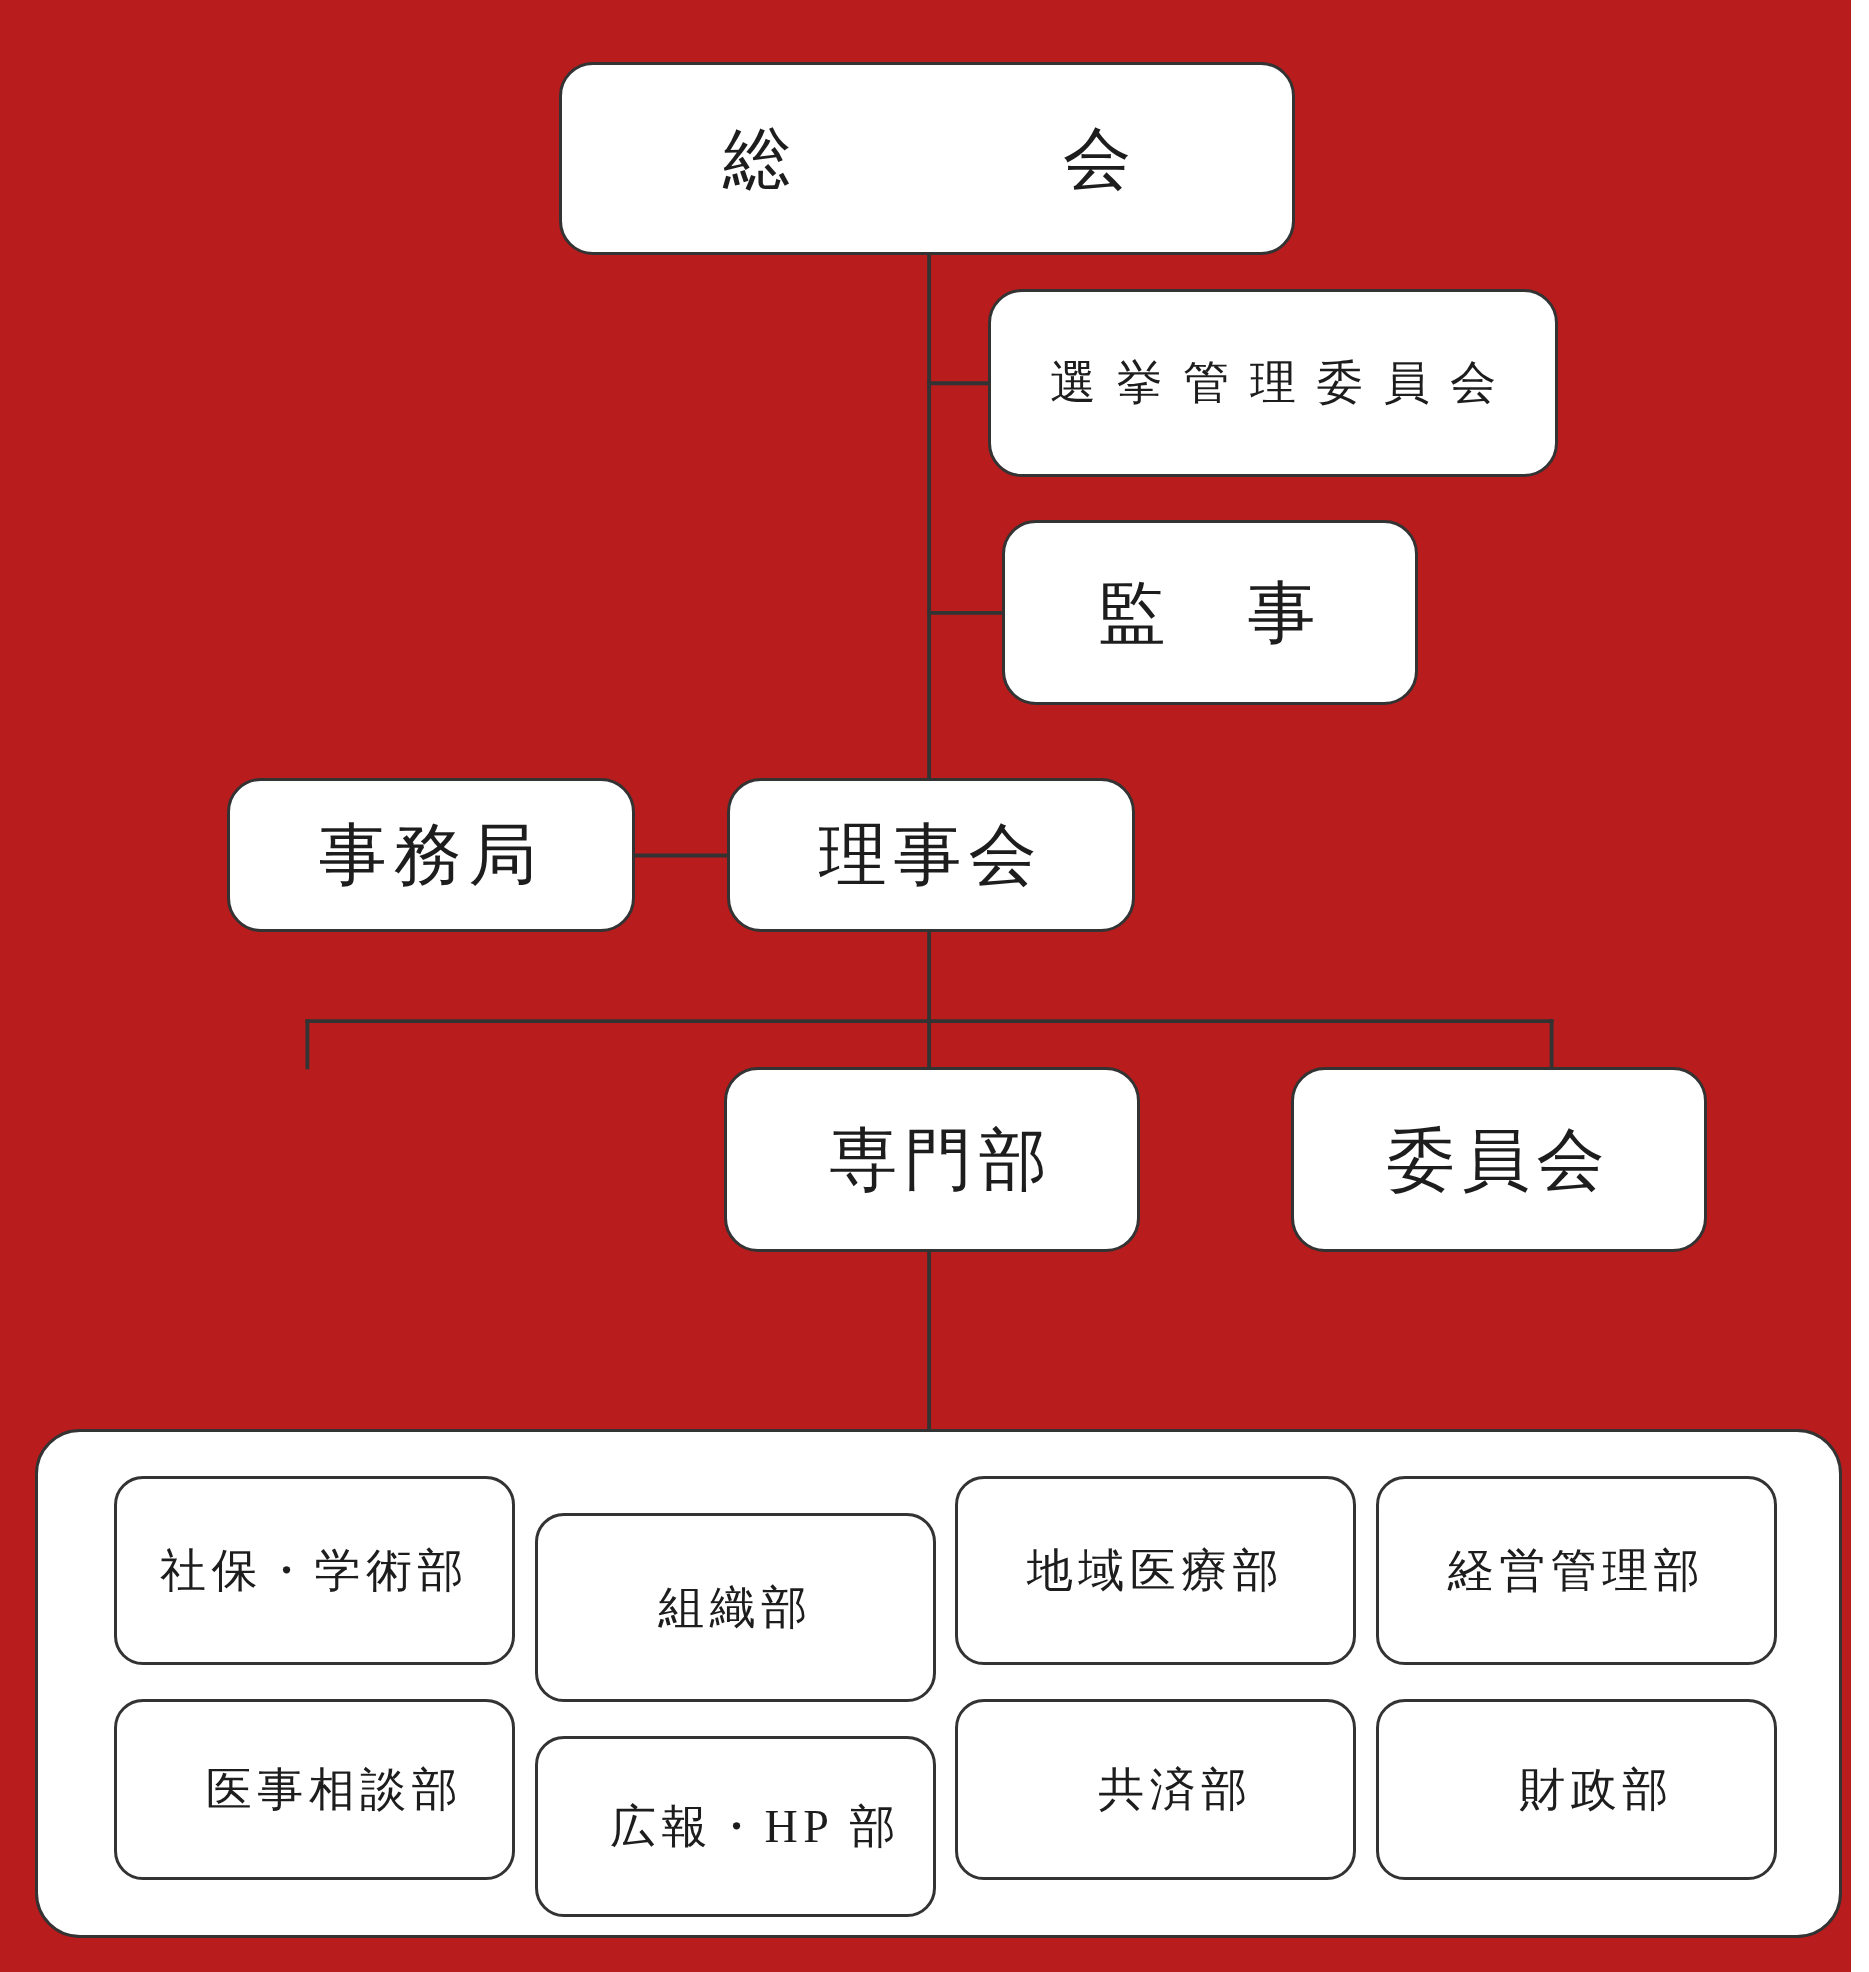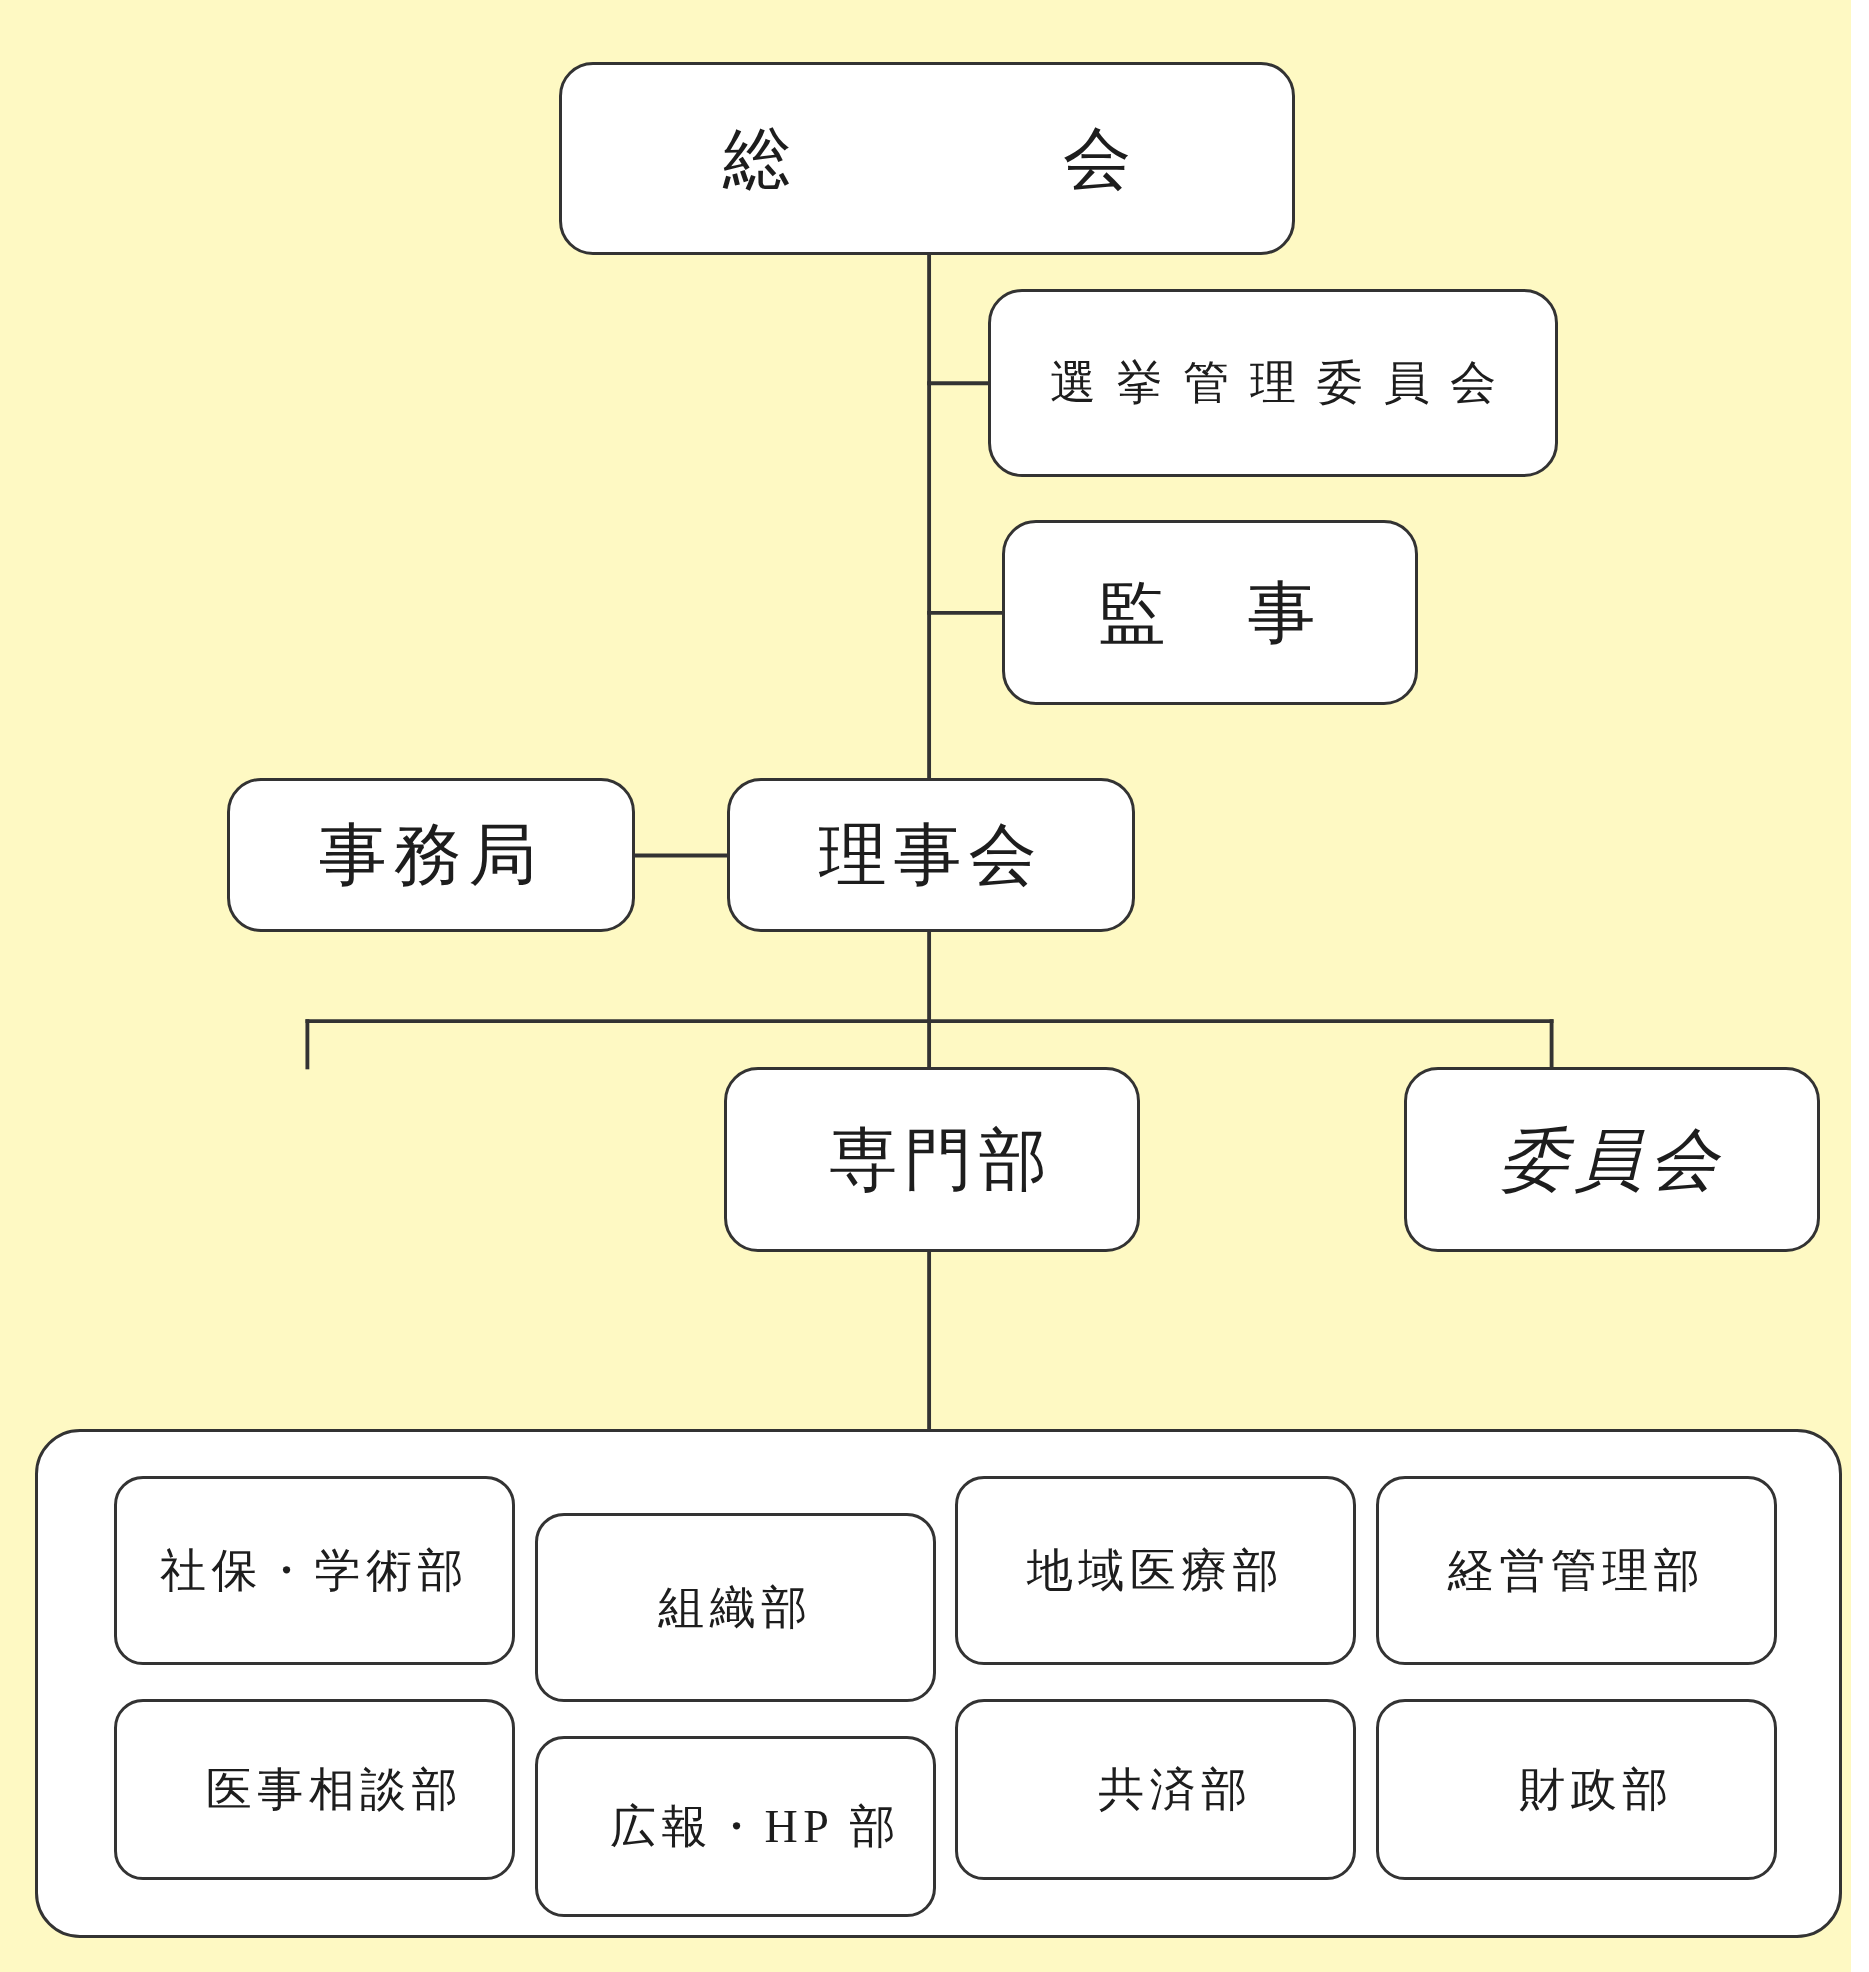--- a/index.html
+++ b/index.html
@@ -5,21 +5,21 @@
   html, body {
     margin: 0;
     padding: 0;
     background: #ffffff;
     font-family: "Liberation Serif", "DejaVu Serif", serif;
   }
   .canvas {
     position: relative;
     width: 1851px;
     height: 1973px;
-    background: #fef9c3;
+    background: #b91c1c;
     overflow: hidden;
   }
   .connectors {
     position: absolute;
     left: 0; top: 0;
     width: 1869px;
     height: 1973px;
   }
   .node {
     position: absolute;
@@ -37,21 +37,21 @@
     white-space: pre;
     line-height: 1;
   }
   .node.soukai      { left: 559px;  top: 62px;   width: 736px; height: 193px; letter-spacing: 0; }
   .node.senkyo      { left: 988px; top: 289px;  width: 570px; height: 188px; font-size: 46px; letter-spacing: 0.45em; padding-left: 0.45em; }
   .node.kanji       { left: 1002px; top: 520px;  width: 416px; height: 185px; }
   .node.jimukyoku   { left: 227px;  top: 778px; width: 408px; height: 154px; }
   .node.rijikai     { left: 727px;  top: 778px; width: 408px; height: 154px; }
   .node.undou       { left: 95px;  top: 1067px; width: 425px; height: 185px; }
   .node.senmon      { left: 724px;  top: 1067px; width: 416px; height: 185px; padding-left: 19px; }
-  .node.iinkai      { left: 1404px; top: 1067px; width: 416px; height: 185px; font-style: italic; }
+  .node.iinkai      { left: 1291px; top: 1067px; width: 416px; height: 185px; }
   .group-box {
     position: absolute;
     box-sizing: border-box;
     left: 35px; top: 1429px;
     width: 1807px; height: 509px;
     background: #ffffff;
     border: 3.9px solid #333333;
     border-radius: 45px;
   }
   .dept {

